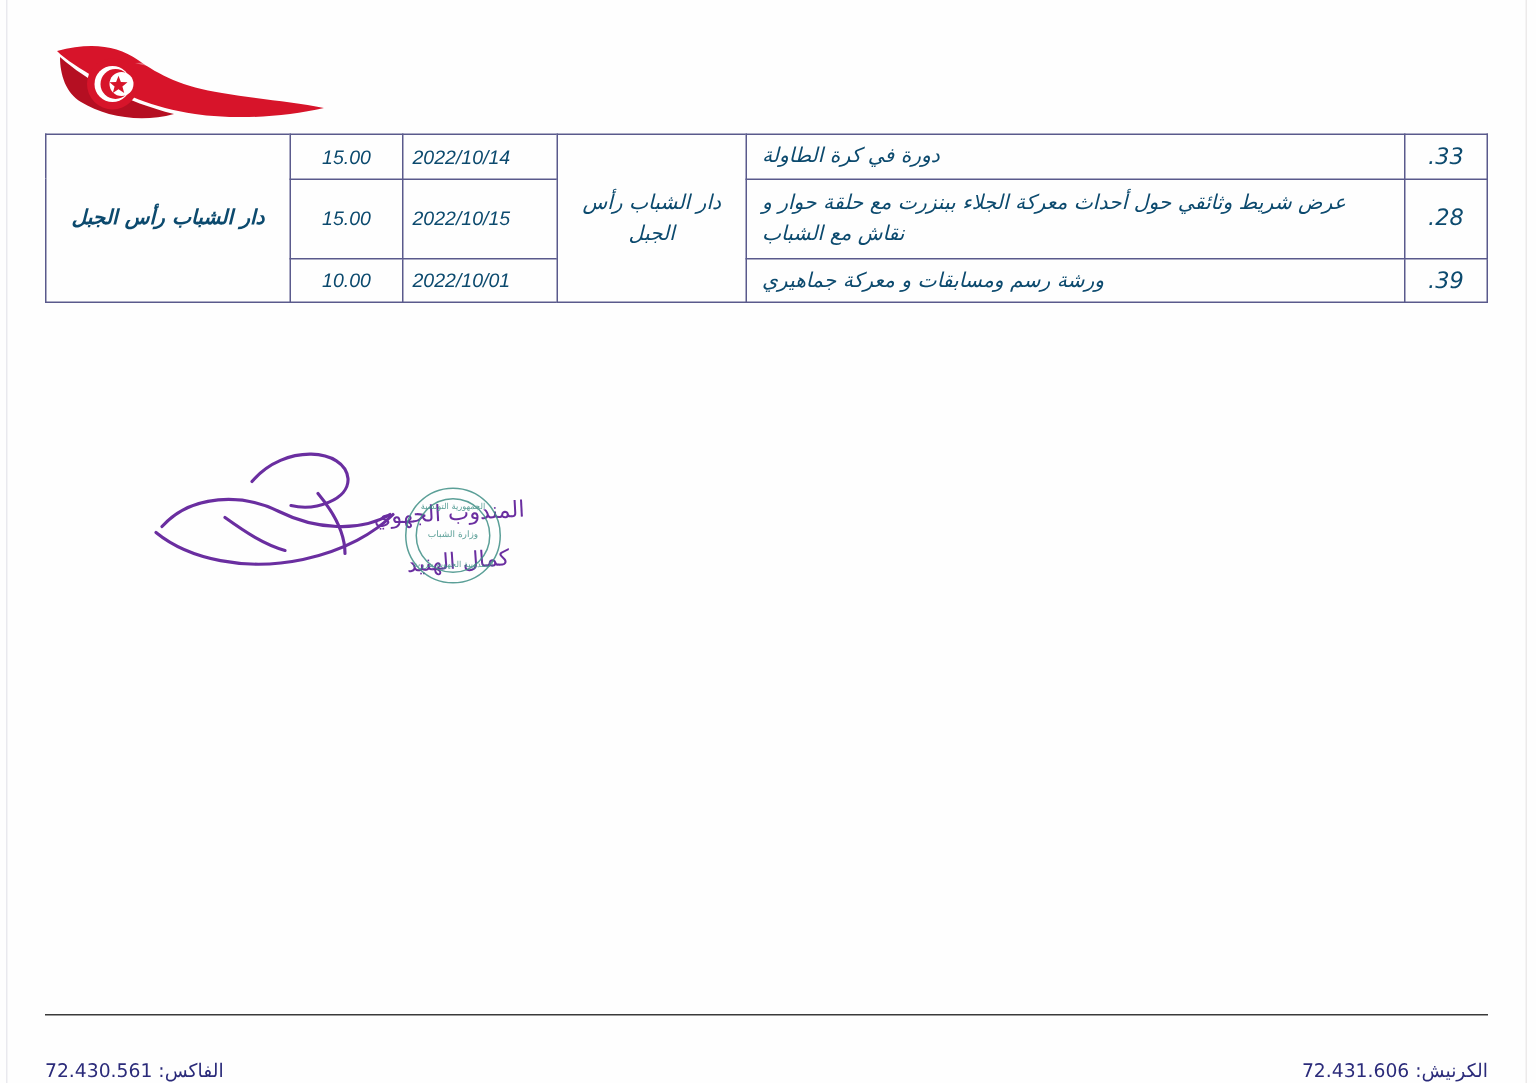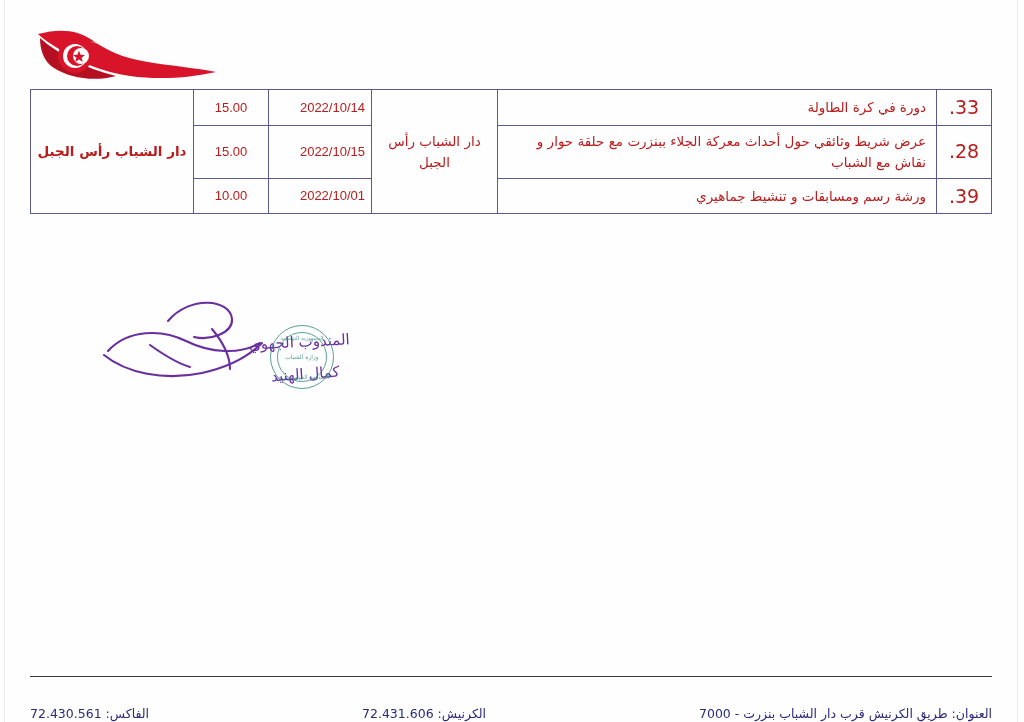--- a/index.html
+++ b/index.html
@@ -53,42 +53,43 @@
     position: absolute;
     left: 30px;
     top: 89px;
     width: 962px;
     border-collapse: collapse;
     table-layout: fixed;
     direction: rtl;
   }
   .schedule-table td {
     border: 1px solid #5a5a8c;
-    color: #b91c1c;
+    color: #0c4a6e;
     font-size: 13.5px;
     line-height: 1.5;
     padding: 3px 6px;
     vertical-align: middle;
+    font-style: italic;
   }
   td.col-num {
     width: 42px;
     text-align: center;
-    font-size: 19px;
+    font-size: 15px;
   }
   td.col-activity {
-    text-align: right;
+    text-align: left;
     padding: 4px 10px;
   }
   td.col-place {
     width: 113px;
     text-align: center;
   }
   td.col-date {
     width: 90px;
-    text-align: right;
+    text-align: left;
     font-family: "Liberation Sans", sans-serif;
     font-size: 13px;
     direction: ltr;
     margin-top: 40px;
   }
   td.col-time {
     width: 62px;
     text-align: center;
     font-family: "Liberation Sans", sans-serif;
     font-size: 13px;
@@ -225,21 +226,21 @@
         <td class="col-org" rowspan="3">دار الشباب رأس الجبل</td>
       </tr>
       <tr class="row-tall">
         <td class="col-num">28.</td>
         <td class="col-activity">عرض شريط وثائقي حول أحداث معركة الجلاء ببنزرت مع حلقة حوار و نقاش مع الشباب</td>
         <td class="col-date">2022/10/15</td>
         <td class="col-time">15.00</td>
       </tr>
       <tr>
         <td class="col-num">39.</td>
-        <td class="col-activity">ورشة رسم ومسابقات و تنشيط جماهيري</td>
+        <td class="col-activity">ورشة رسم ومسابقات و معركة جماهيري</td>
         <td class="col-date">2022/10/01</td>
         <td class="col-time">10.00</td>
       </tr>
     </tbody>
   </table>
 
   <div class="signature-area">
     <svg width="290" height="130" viewBox="0 0 290 130" xmlns="http://www.w3.org/2000/svg">
       <g fill="none" stroke="#6a2ea0" stroke-width="2.1" stroke-linecap="round">
         <path d="M78,36 C100,10 140,14 142,34 C143,48 120,56 104,52"></path>
@@ -255,18 +256,17 @@
     <div class="stamp">
       <div class="inner"></div>
       <div class="s-top">الجمهورية التونسية</div>
       <div class="s-mid">وزارة الشباب</div>
       <div class="s-bot">المندوبية الجهوية بنزرت</div>
     </div>
   </div>
 
   <div class="footer-rule"></div>
   <div class="footer">
-    <span>العنوان: طريق الكرنيش قرب دار الشباب بنزرت - 7000</span>
     <span class="num">الكرنيش: 72.431.606</span>
     <span class="num">الفاكس: 72.430.561</span>
   </div>
 
 </div>
 
 </body></html>

